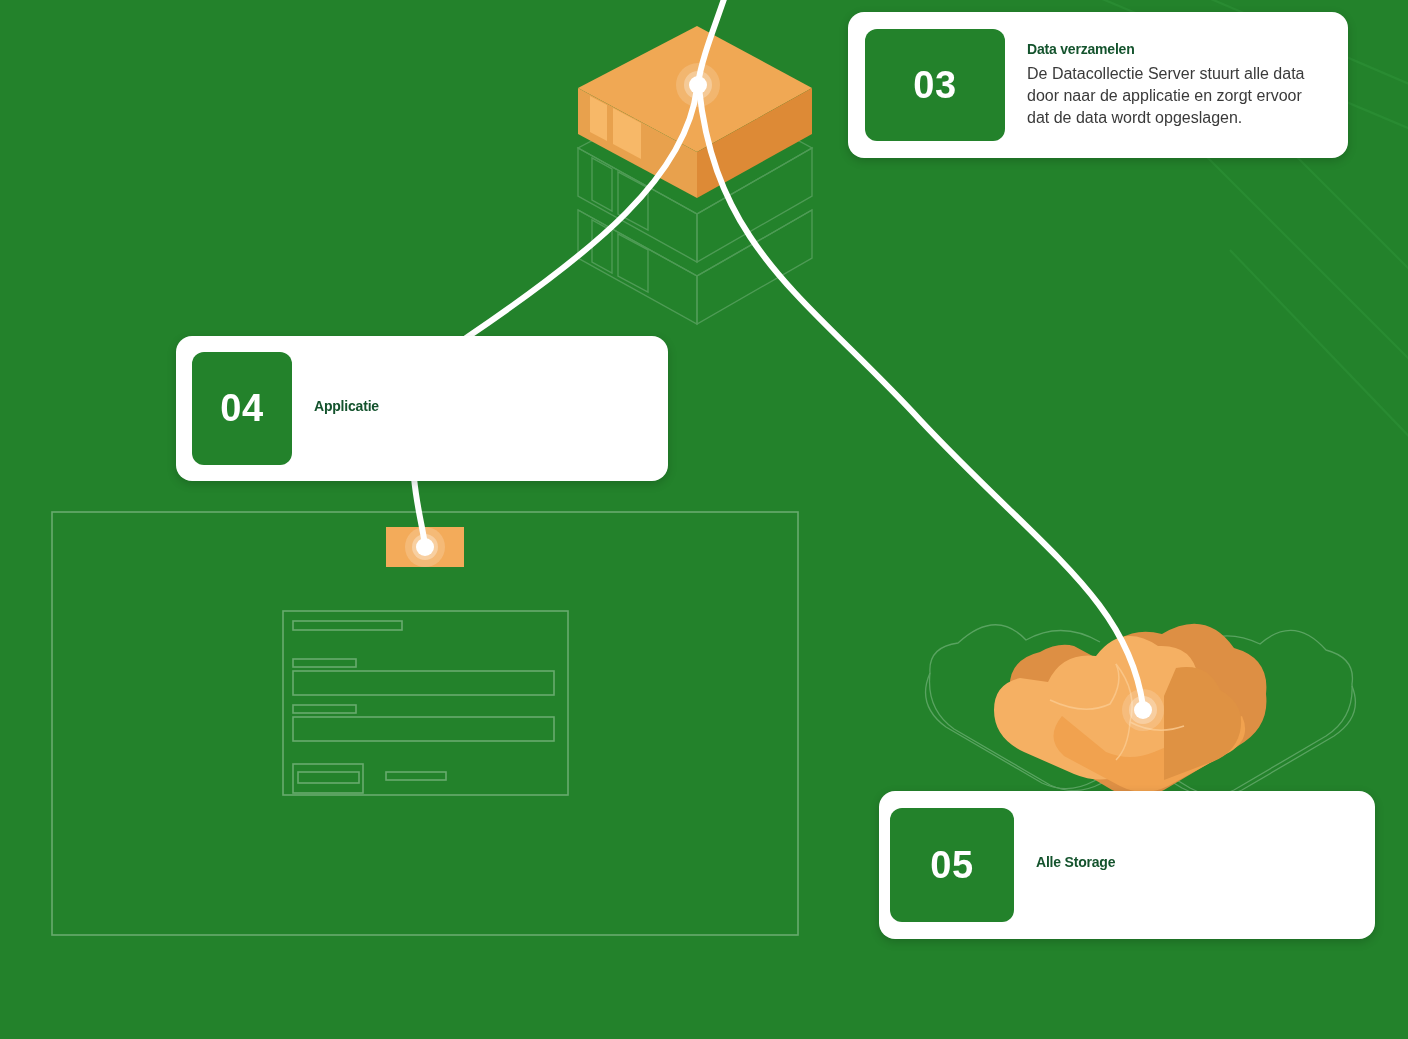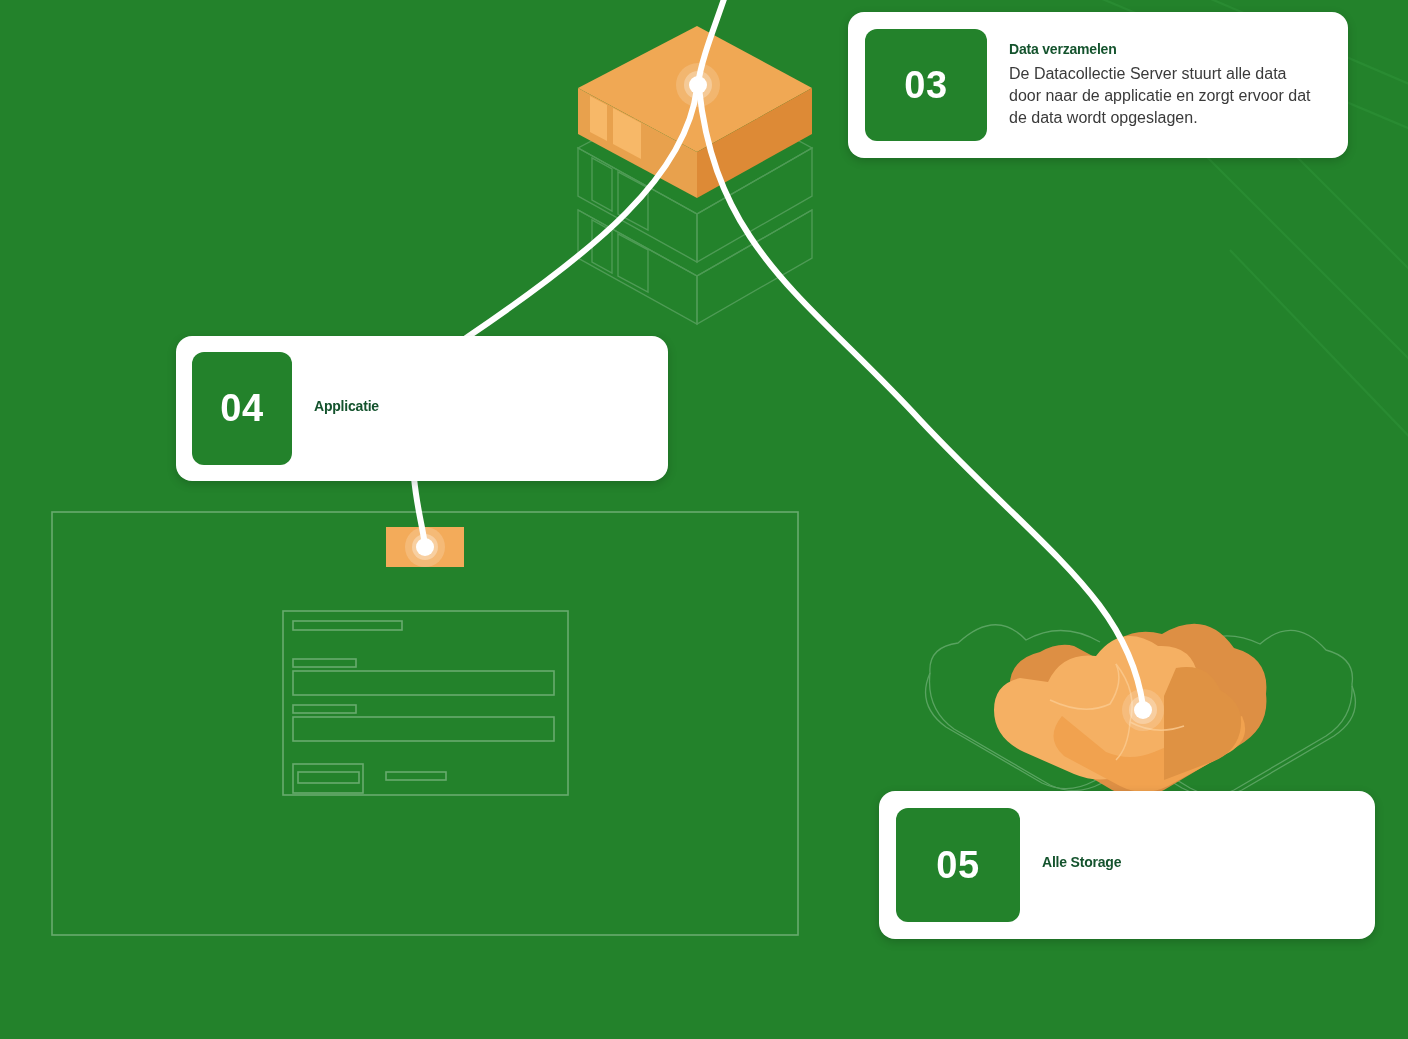--- a/index.html
+++ b/index.html
@@ -65,35 +65,35 @@
     color: #3a3a3a;
     margin: 0;
   }
 
   
   #card-03 {
     left: 848px; top: 12px;
     width: 500px; height: 146px;
     padding: 17px;
   }
-  #card-03 .card-num { width: 122px; height: 112px; }
+  #card-03 .card-num { width: 140px; height: 112px; }
 
   
   #card-04 {
     left: 176px; top: 336px;
     width: 492px; height: 145px;
     padding: 16px;
   }
   #card-04 .card-num { width: 100px; height: 113px; }
 
   
   #card-05 {
     left: 879px; top: 791px;
     width: 496px; height: 148px;
-    padding: 17px;
+    padding: 11px;
   }
   #card-05 .card-num { width: 124px; height: 114px; }
 
   .ghost-line { fill: none; stroke: #4e9b55; stroke-width: 1.4; }
   .ghost-line-soft { fill: none; stroke: #59a360; stroke-width: 1.3; }
   .wire { fill: none; stroke: #68ab6e; stroke-width: 1.6; }
   .conn { fill: none; stroke: #ffffff; stroke-width: 6; stroke-linecap: round; }
 </style>
 </head>
 <body>

